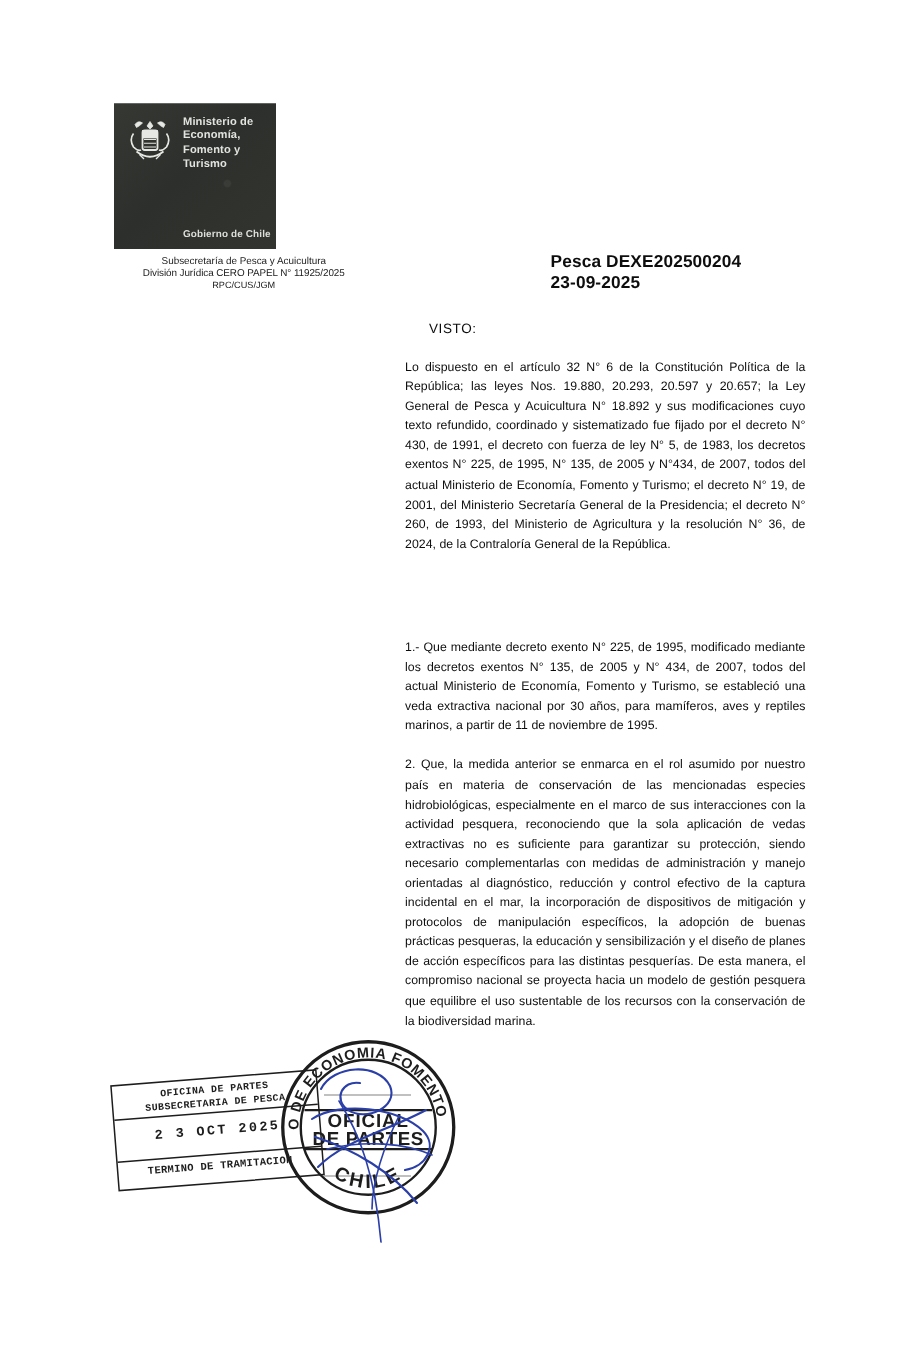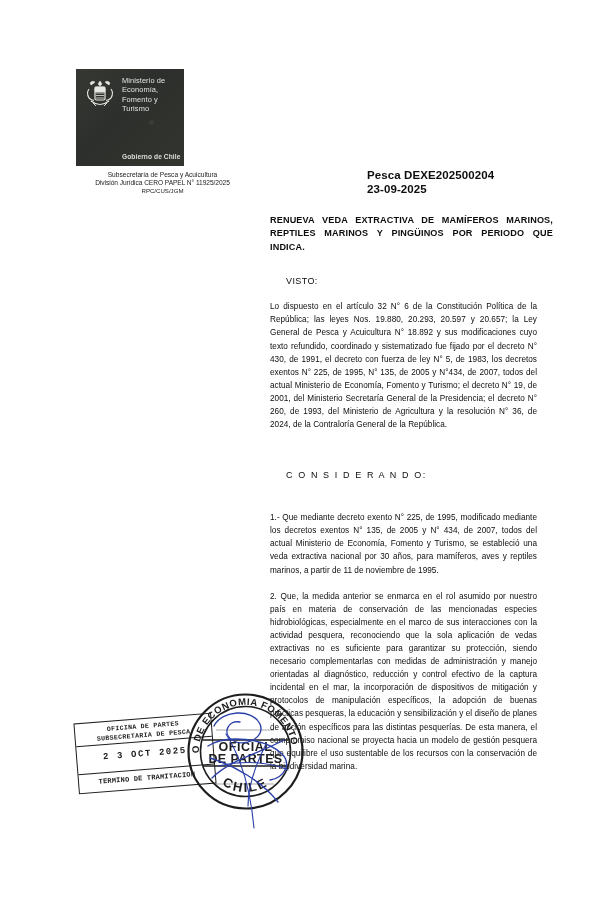--- a/index.html
+++ b/index.html
@@ -43,21 +43,21 @@
     width: 34px;
     height: 34px;
   }
   .logo-ministry {
     position: absolute;
     left: 46px;
     top: 7px;
     width: 58px;
     font-size: 7.4px;
     line-height: 9.4px;
-    font-weight: normal;
+    font-weight: bold;
     color: #e2e4e0;
     letter-spacing: 0.1px;
   }
   .logo-gov {
     position: absolute;
     left: 46px;
     bottom: 6px;
     font-size: 6.6px;
     font-weight: bold;
     color: #dcdfda;
@@ -227,31 +227,26 @@
     <div class="l3">RPC/CUS/JGM</div>
   </div>
 
   <div class="folio">
     <div>Pesca DEXE202500204</div>
     <div class="date">23-09-2025</div>
   </div>
 
   <div class="body-col">
 
-    <div class="doc-title">
-      <span class="line1">RENUEVA VEDA EXTRACTIVA DE MAMÍFEROS MARINOS,</span>
-      <span class="line2">REPTILES MARINOS Y PINGÜINOS POR PERIODO QUE INDICA.</span>
-    </div>
 
     <div class="section-label">VISTO:</div>
     <p class="para">Lo dispuesto en el artículo 32 N° 6 de la Constitución Política de la República; las leyes Nos. 19.880, 20.293, 20.597 y 20.657; la Ley General de Pesca y Acuicultura N° 18.892 y sus modificaciones cuyo texto refundido, coordinado y sistematizado fue fijado por el decreto N° 430, de 1991, el decreto con fuerza de ley N° 5, de 1983, los decretos exentos N° 225, de 1995, N° 135, de 2005 y N°434, de 2007, todos del actual Ministerio de Economía, Fomento y Turismo; el decreto N° 19, de 2001, del Ministerio Secretaría General de la Presidencia; el decreto N° 260, de 1993, del Ministerio de Agricultura y la resolución N° 36, de 2024, de la Contraloría General de la República.</p>
 
     <div class="gap-lg"></div>
 
-    <div class="section-label spaced">C O N S I D E R A N D O:</div>
 
     <div class="gap-md"></div>
 
     <p class="para">1.- Que mediante decreto exento N° 225, de 1995, modificado mediante los decretos exentos N° 135, de 2005 y N° 434, de 2007, todos del actual Ministerio de Economía, Fomento y Turismo, se estableció una veda extractiva nacional por 30 años, para  mamíferos, aves y reptiles marinos, a partir de 11 de noviembre de 1995.</p>
     <p class="para">2.  Que, la medida anterior se enmarca en el rol asumido por nuestro país en materia de conservación de las mencionadas especies hidrobiológicas, especialmente en el marco de sus interacciones con la actividad pesquera, reconociendo que la sola aplicación de vedas extractivas no es suficiente para garantizar su protección, siendo necesario complementarlas con medidas de administración y manejo orientadas al diagnóstico, reducción y control efectivo de la captura incidental en el mar, la incorporación de dispositivos de mitigación y protocolos de manipulación específicos, la adopción de buenas prácticas pesqueras, la educación y sensibilización y el diseño de planes de acción específicos para las distintas pesquerías. De esta manera, el compromiso nacional se proyecta hacia un modelo de gestión pesquera que equilibre el uso sustentable de los recursos con la conservación de la biodiversidad marina.</p>
   </div>
 
   <div class="stamp-rect">
     <div class="sr-top">
       <div>OFICINA DE PARTES</div>

